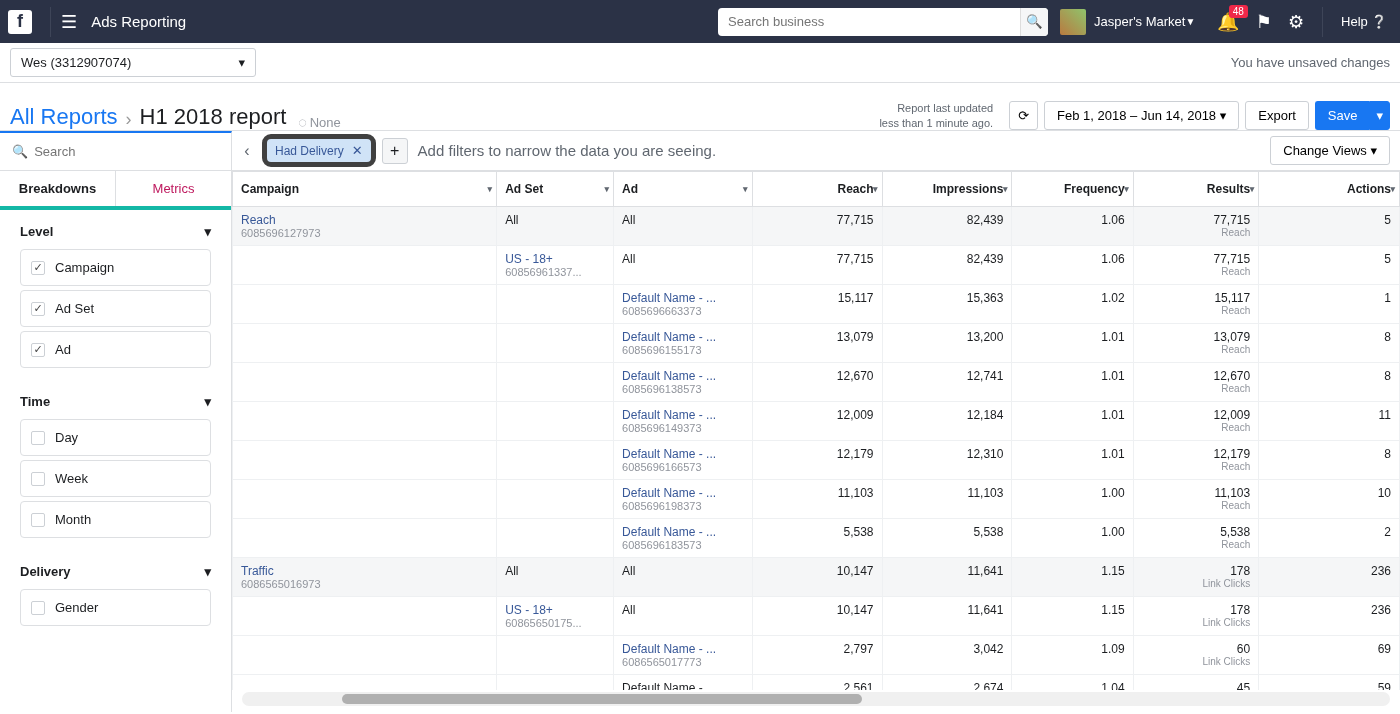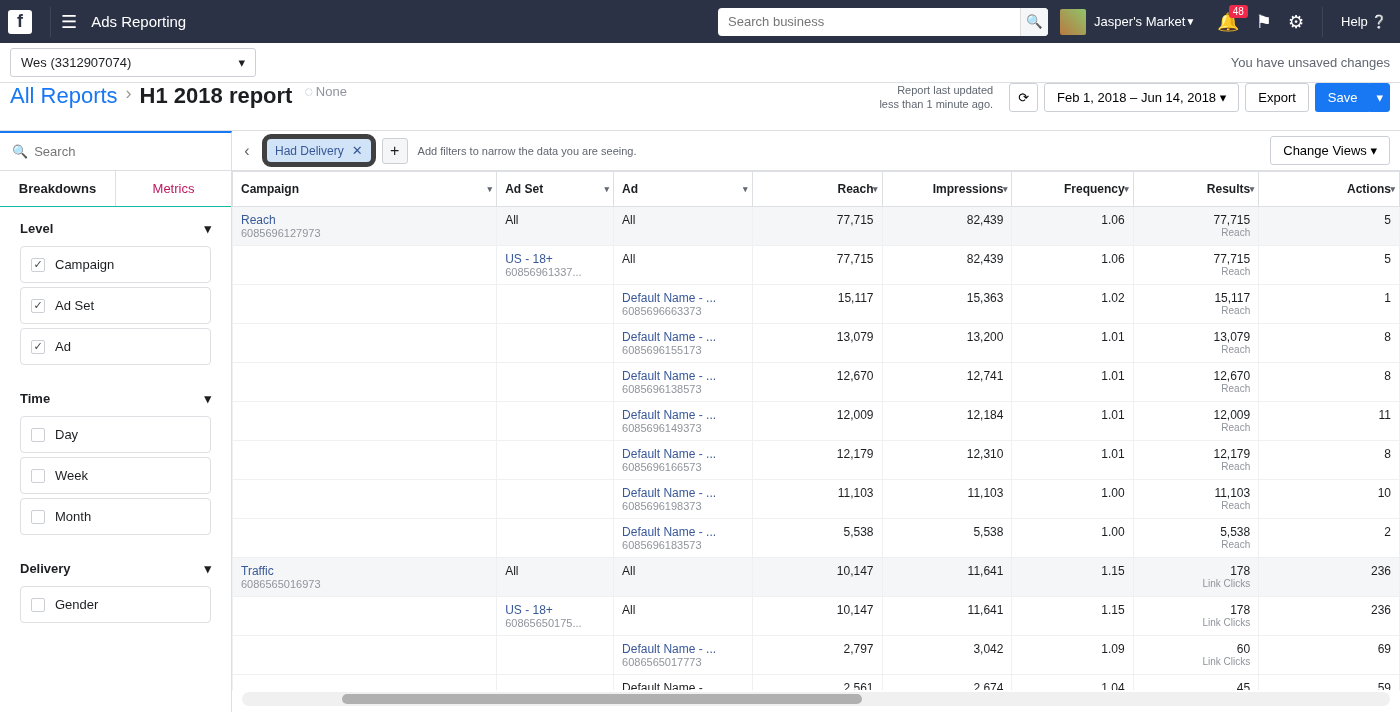--- a/index.html
+++ b/index.html
@@ -20,47 +20,47 @@
 .notif{position:relative;margin:0 8px;font-size:18px}
 .badge{position:absolute;top:-6px;right:-8px;background:#f02849;color:#fff;font-size:10px;padding:1px 4px;border-radius:3px}
 .topnav-icon{margin:0 8px;font-size:18px}
 .help{display:flex;align-items:center;margin-left:8px}
 .help span{margin-right:4px}
 
 .acct-bar{height:40px;border-bottom:1px solid #dddfe2;display:flex;align-items:center;padding:0 10px;background:#fff}
 .acct-select{border:1px solid #ccd0d5;border-radius:3px;padding:6px 10px;display:flex;align-items:center;width:246px;justify-content:space-between;font-size:13px}
 .unsaved{margin-left:auto;color:#606770;font-size:13px}
 
-.rep-header{height:48px;display:flex;align-items:flex-start;padding:0 10px;border-bottom:1px solid #dddfe2}
+.rep-header{height:48px;display:flex;align-items:flex-end;padding:0 10px;border-bottom:1px solid #dddfe2}
 .bc-link{color:#1877f2;font-size:22px;font-weight:300}
 .bc-sep{margin:0 8px;color:#999;font-size:18px}
-.rep-name{font-size:22px;font-weight:700}
+.rep-name{font-size:22px;font-weight:400}
 .rep-none{color:#90949c;font-size:13px;margin-left:12px;display:flex;align-items:center}
 .rep-none-icon{font-size:14px;margin-right:3px}
 .rep-spacer{flex:1}
 .rep-updated{text-align:right;font-size:11px;color:#606770;margin-right:10px;line-height:1.3}
 .btn{border:1px solid #ccd0d5;background:#fff;border-radius:3px;padding:6px 12px;font-size:13px;display:flex;align-items:center;margin-left:6px}
 .btn-icon{padding:6px 8px}
 .btn-primary{background:#1877f2;color:#fff;border-color:#1877f2}
 .btn-group{display:flex}
 .btn-group .btn:first-child{border-radius:3px 0 0 3px;border-right:none}
 .btn-group .btn:last-child{border-radius:0 3px 3px 0;margin-left:0;padding:6px 6px}
 
 .filter-bar{height:40px;display:flex;align-items:center;border-bottom:1px solid #dddfe2}
 .sidebar-search{width:232px;height:40px;display:flex;align-items:center;padding:0 12px;border-right:1px solid #dddfe2;border-top:2px solid #1877f2}
 .sidebar-search input{border:none;outline:none;flex:1;font-size:13px;margin-left:6px}
 .collapse-btn{width:30px;height:40px;display:flex;align-items:center;justify-content:center;font-size:16px;color:#606770}
 .filter-chip{background:#d0e3f7;border:5px solid #404040;border-radius:9px;padding:4px 8px;display:flex;align-items:center;font-size:12px;color:#385898;margin-right:6px}
 .filter-chip .x{margin-left:8px;font-size:13px;color:#385898}
 .add-filter{border:1px solid #ccd0d5;border-radius:3px;width:26px;height:26px;display:flex;align-items:center;justify-content:center;font-size:16px;background:#f5f6f7;margin-right:10px}
-.filter-hint{color:#606770;font-size:11px}
+.filter-hint{color:#606770;font-size:15px}
 
 .main-area{display:flex;height:541px}
 .sidebar{width:232px;border-right:1px solid #dddfe2;overflow-y:auto;background:#fff}
-.side-tabs{display:flex;border-bottom:1px solid #14b8a6}
+.side-tabs{display:flex;border-bottom:4px solid #14b8a6}
 .side-tab{flex:1;text-align:center;padding:10px 0;font-size:13px;font-weight:500}
 .side-tab.active{border-right:1px solid #dddfe2;font-weight:bold}
 .side-tab:not(.active){color:#be185d}
 .side-section{padding:8px 20px}
 .side-section-header{display:flex;justify-content:space-between;align-items:center;padding:6px 0;font-size:13px;font-weight:bold}
 .side-item{border:1px solid #dddfe2;border-radius:4px;padding:10px;margin:4px 0;display:flex;align-items:center;font-size:13px;background:#fff}
 .checkbox{width:14px;height:14px;border:1px solid #ccd0d5;border-radius:2px;margin-right:10px;display:flex;align-items:center;justify-content:center;font-size:11px}
 .checkbox.checked::after{content:"✓";color:#444}
 
 .table-area{flex:1;overflow:hidden;position:relative;display:flex;flex-direction:column}

